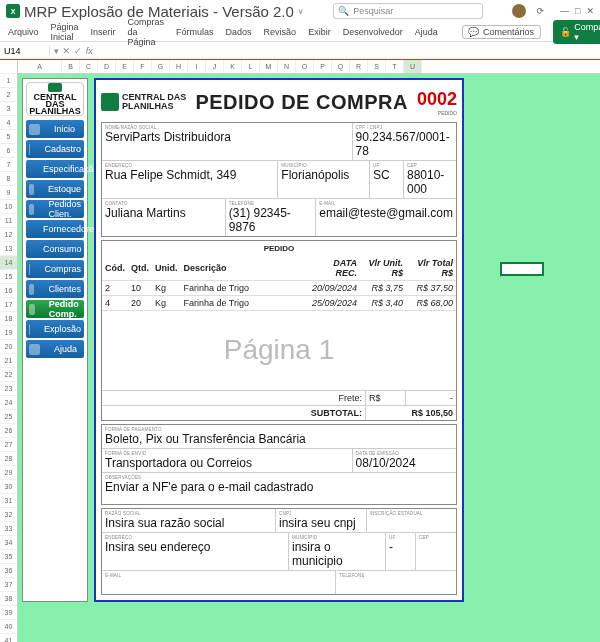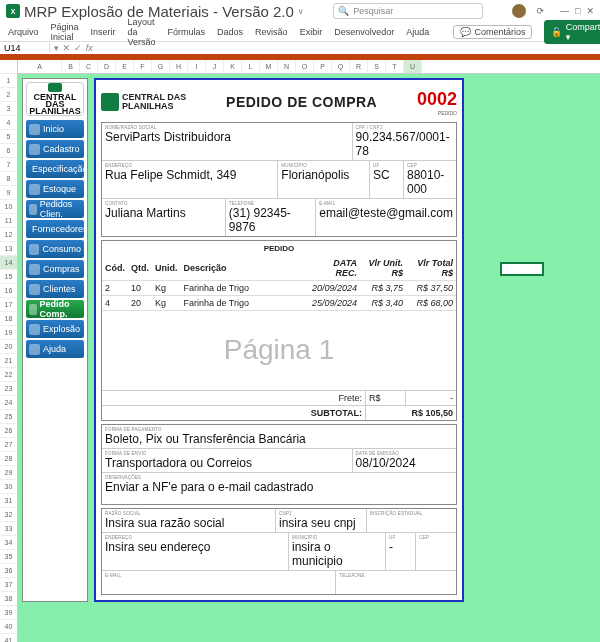--- a/index.html
+++ b/index.html
@@ -11,46 +11,46 @@
 .chev{color:#888;font-size:8px;}
 .tb-center{flex:1;display:flex;justify-content:center;}
 .search{width:150px;height:16px;border:1px solid #ccc;border-radius:3px;display:flex;align-items:center;padding:0 4px;gap:4px;color:#888;}
 .tb-right{display:flex;align-items:center;gap:10px;color:#666;}
 .avatar{width:14px;height:14px;border-radius:50%;background:#8a6d3b;}
 .winbtns{display:flex;gap:6px;margin-left:6px;}
 .ribbon-tabs{height:20px;background:#fff;display:flex;align-items:center;padding:0 8px;gap:12px;font-size:9px;color:#444;border-bottom:1px solid #ddd;}
 .ribbon-tabs .spacer{flex:1;}
 .pill{border:1px solid #bbb;border-radius:3px;padding:1px 6px;display:flex;align-items:center;gap:3px;color:#444;}
 .pill.green{background:#107c41;color:#fff;border-color:#107c41;}
-.namebox-row{height:18px;background:#fff;display:flex;align-items:center;border-bottom:6px solid #c2410c;}
+.namebox-row{height:18px;background:#fff;display:flex;align-items:center;border-bottom:1px solid #c2410c;}
 .namebox{width:50px;border-right:1px solid #ddd;padding:0 4px;font-size:9px;}
 .fxbar{display:flex;align-items:center;gap:4px;padding:0 4px;color:#888;}
 .grid-area{display:flex;height:calc(642px - 22px - 20px - 18px);}
 .row-headers{width:18px;background:#fff;border-right:1px solid #ccc;}
 .row-headers div{height:14px;text-align:center;font-size:7px;color:#666;border-bottom:1px solid #eee;line-height:14px;}
 .main-grid{flex:1;background:#86efac;position:relative;overflow:hidden;}
 .col-headers{height:14px;background:#fff;display:flex;border-bottom:1px solid #ccc;}
 .col-headers div{border-right:1px solid #eee;text-align:center;font-size:7px;color:#666;line-height:14px;}
 .col-headers .ca{width:44px;}
 .col-headers .cb{width:18px;}
 .col-headers .sel{background:#d6ead8;}
 .content-row{display:flex;gap:6px;padding:4px;}
 .sidebar{width:66px;background:#fff;border:1px solid #888;padding:3px;}
 .sb-logo{height:34px;border:1px solid #ccc;border-radius:4px;display:flex;flex-direction:column;align-items:center;justify-content:center;margin-bottom:4px;}
 .sb-logo .sq{width:14px;height:14px;background:#107c41;border-radius:2px;}
 .sb-logo .t{font-size:5px;font-weight:bold;text-align:center;color:#111;line-height:6px;margin-top:2px;}
-.sb-item{height:18px;background:linear-gradient(#2a7cc7,#1560a0);color:#fff;display:flex;align-items:center;padding:0 3px;gap:3px;font-size:7px;border-radius:2px;margin-bottom:2px;}
+.sb-item{height:18px;background:linear-gradient(#2a7cc7,#1560a0);color:#fff;display:flex;align-items:center;padding:0 3px;gap:14px;font-size:7px;border-radius:2px;margin-bottom:2px;}
 .sb-item.sel{background:linear-gradient(#2aa84f,#0e7a33);font-weight:bold;}
 .sb-item .ic{width:11px;height:11px;background:rgba(255,255,255,.4);border-radius:2px;}
 .sheet{width:370px;background:#fff;border:2px solid #1933c2;padding:5px;font-size:7px;color:#222;position:relative;}
 .sh-head{display:flex;align-items:center;gap:8px;height:34px;}
 .sh-logo{display:flex;align-items:center;gap:3px;}
 .sh-logo .sq{width:18px;height:18px;background:#107c41;border-radius:2px;}
 .sh-logo .t{font-size:7px;font-weight:bold;line-height:8px;}
-.sh-title{flex:1;text-align:center;font-size:14px;font-weight:bold;letter-spacing:.5px;}
+.sh-title{flex:1;text-align:center;font-size:20px;font-weight:bold;letter-spacing:.5px;}
 .sh-num{text-align:right;}
 .sh-num .n{color:#d40000;font-size:18px;font-weight:bold;}
 .sh-num .l{font-size:5px;color:#666;}
 .box{border:1px solid #888;margin-top:3px;}
 .brow{display:flex;border-bottom:1px solid #ccc;}
 .brow:last-child{border-bottom:none;}
 .bcell{padding:2px 3px;border-right:1px solid #ccc;}
 .bcell:last-child{border-right:none;}
 .bl{font-size:4.5px;color:#888;text-transform:uppercase;letter-spacing:.2px;}
 .bv{font-size:12px;color:#111;}
@@ -85,21 +85,21 @@
       <span>□</span>
       <span>✕</span>
     </div>
   </div>
 </div>
 
 <div class="ribbon-tabs" id="ribbon">
     <span>Arquivo</span>
     <span>Página Inicial</span>
     <span>Inserir</span>
-    <span>Layout da Versão</span>
+    <span>Compras da Página</span>
     <span>Fórmulas</span>
     <span>Dados</span>
     <span>Revisão</span>
     <span>Exibir</span>
     <span>Desenvolvedor</span>
     <span>Ajuda</span>
     <div class="spacer"></div>
     <div class="pill"><span>💬</span>Comentários</div>
     <div class="pill green"><span>🔓</span>Compartilhamento ▾</div>
   </div>

